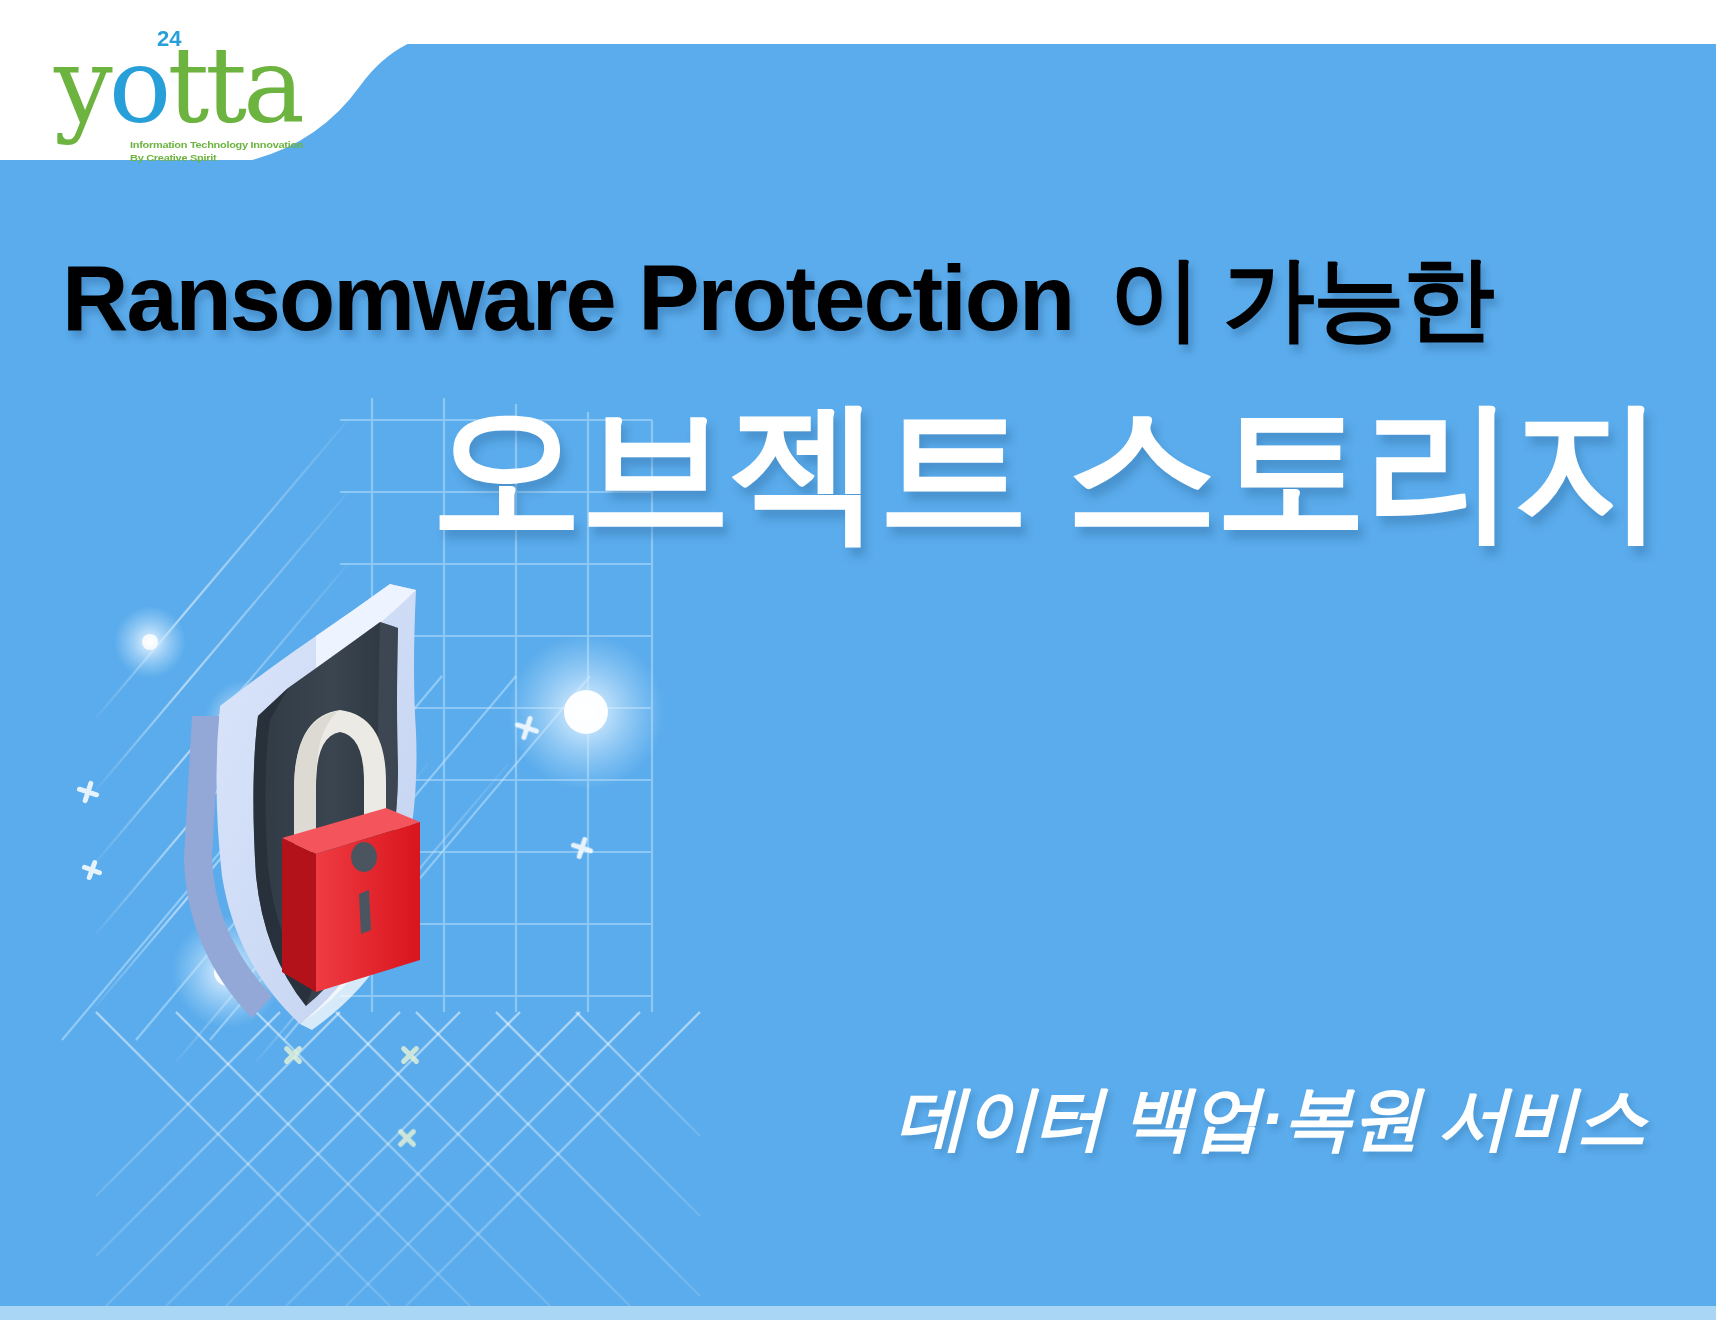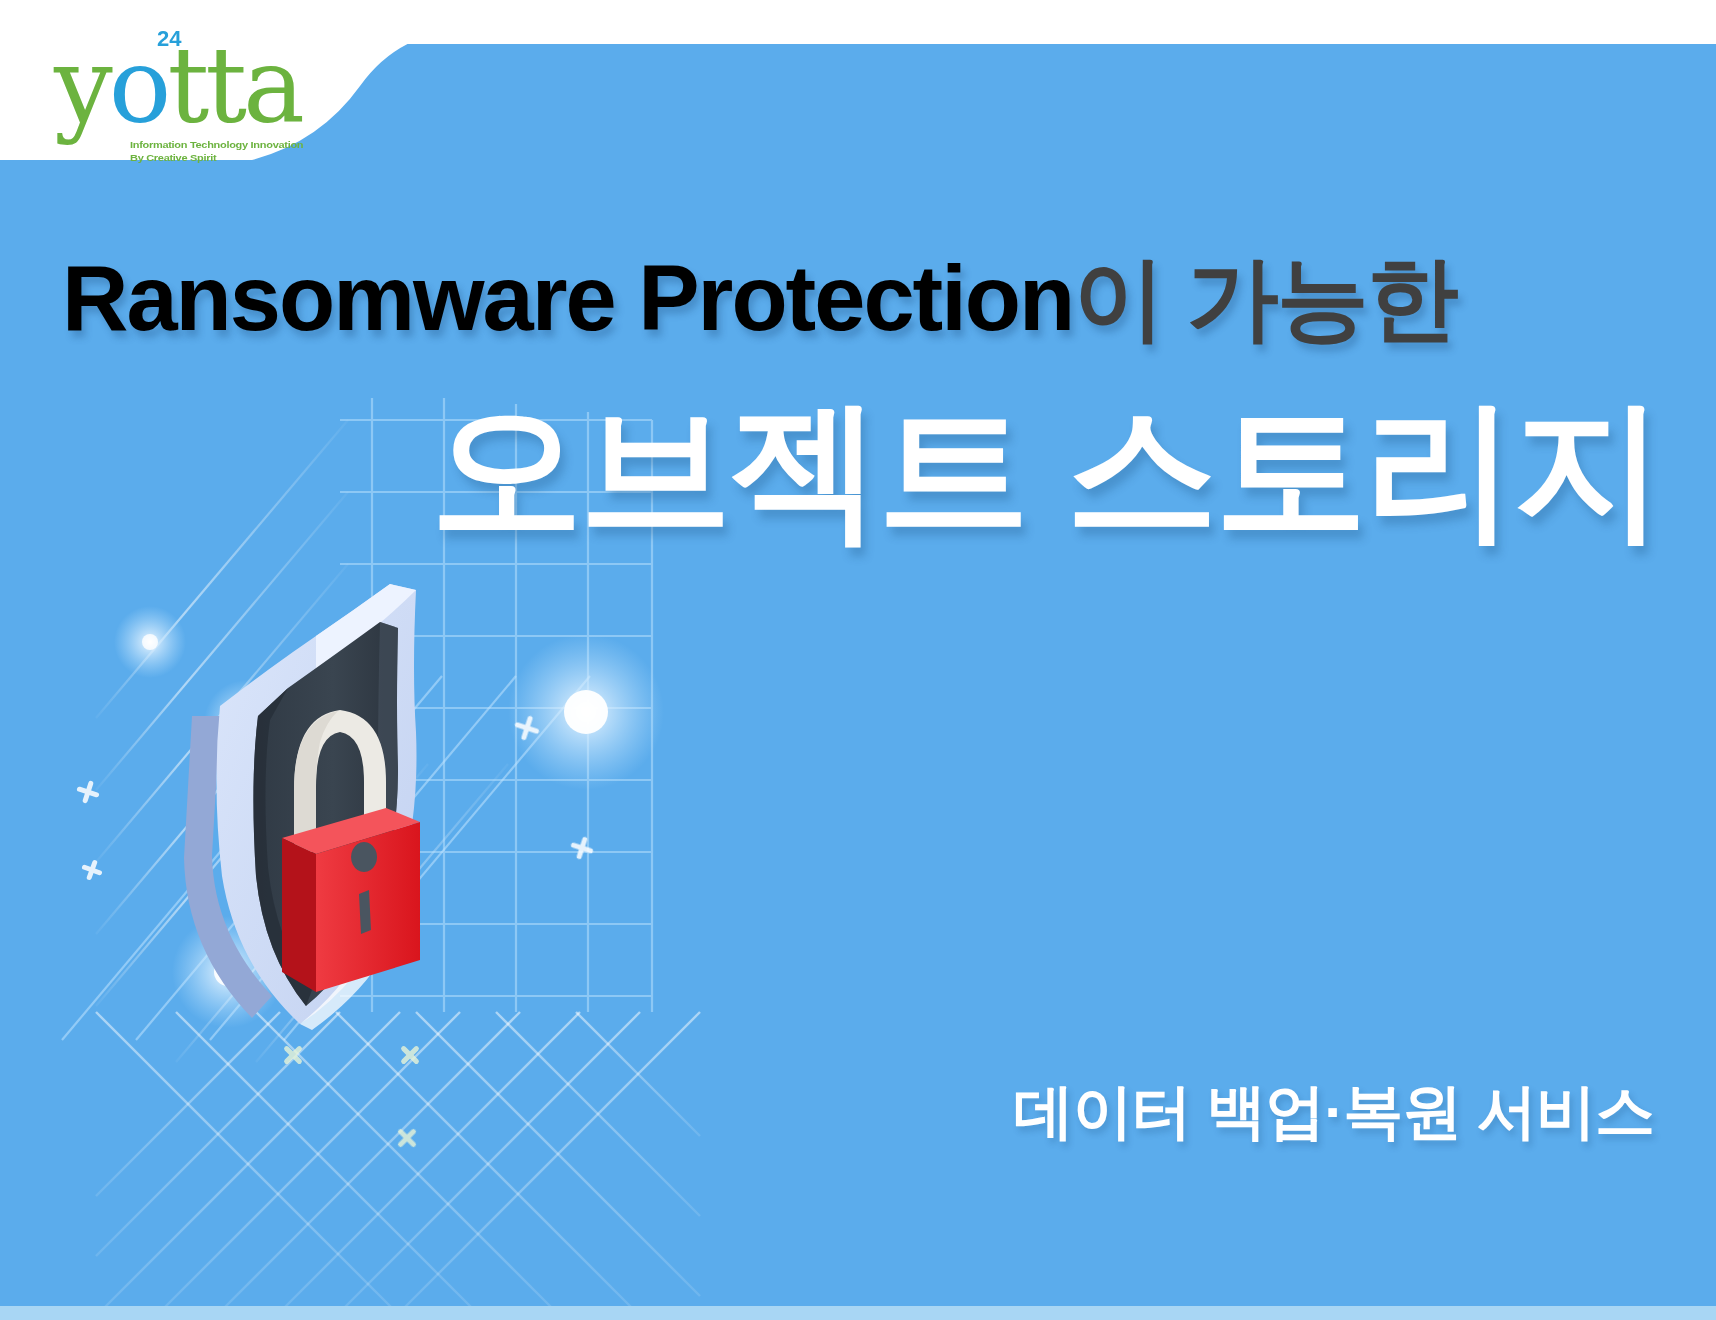--- a/index.html
+++ b/index.html
@@ -73,40 +73,41 @@
   .illustration svg{ width:100%; height:100%; display:block; }
 
   
   .headline{
     position:absolute; left:62px; top:252px; z-index:30;
     font-size:92px; font-weight:700; line-height:1;
     letter-spacing:-2px; white-space:nowrap;
     text-shadow:4px 7px 7px rgba(20,70,120,.28);
   }
   .headline .kw-en{ color:#000000; }
-  .headline .kw-ko{ color:#404040; }
+  .headline .kw-ko{ color:#000000;margin-left:36px; }
 
   
   .title-block{
     position:absolute; right:54px; top:372px; z-index:30;
     text-align:right; white-space:nowrap;margin-left:22px;
   }
   .title-line{
     color:#ffffff; font-weight:700;
     font-size:152px; line-height:1.28;
     letter-spacing:-3px;
     text-shadow:5px 9px 9px rgba(20,70,120,.25);
   }
 
   
   .subcaption{
-    position:absolute; right:62px; top:1072px; z-index:30;
-    color:#ffffff; font-weight:700; font-size:60px;
+    position:absolute; right:70px; top:1072px; z-index:30;
+    color:#ffffff; font-weight:700; font-size:70px;
     letter-spacing:-1px; white-space:nowrap;
     text-shadow:3px 5px 6px rgba(20,70,120,.22);
+    font-style:italic;
   }
 </style>
 </head>
 <body>
 
 <div id="banner">
 
   <div class="grid-layer">
     <svg viewBox="0 0 1716 1320" preserveAspectRatio="none" width="1716" height="1320">
       <defs>

